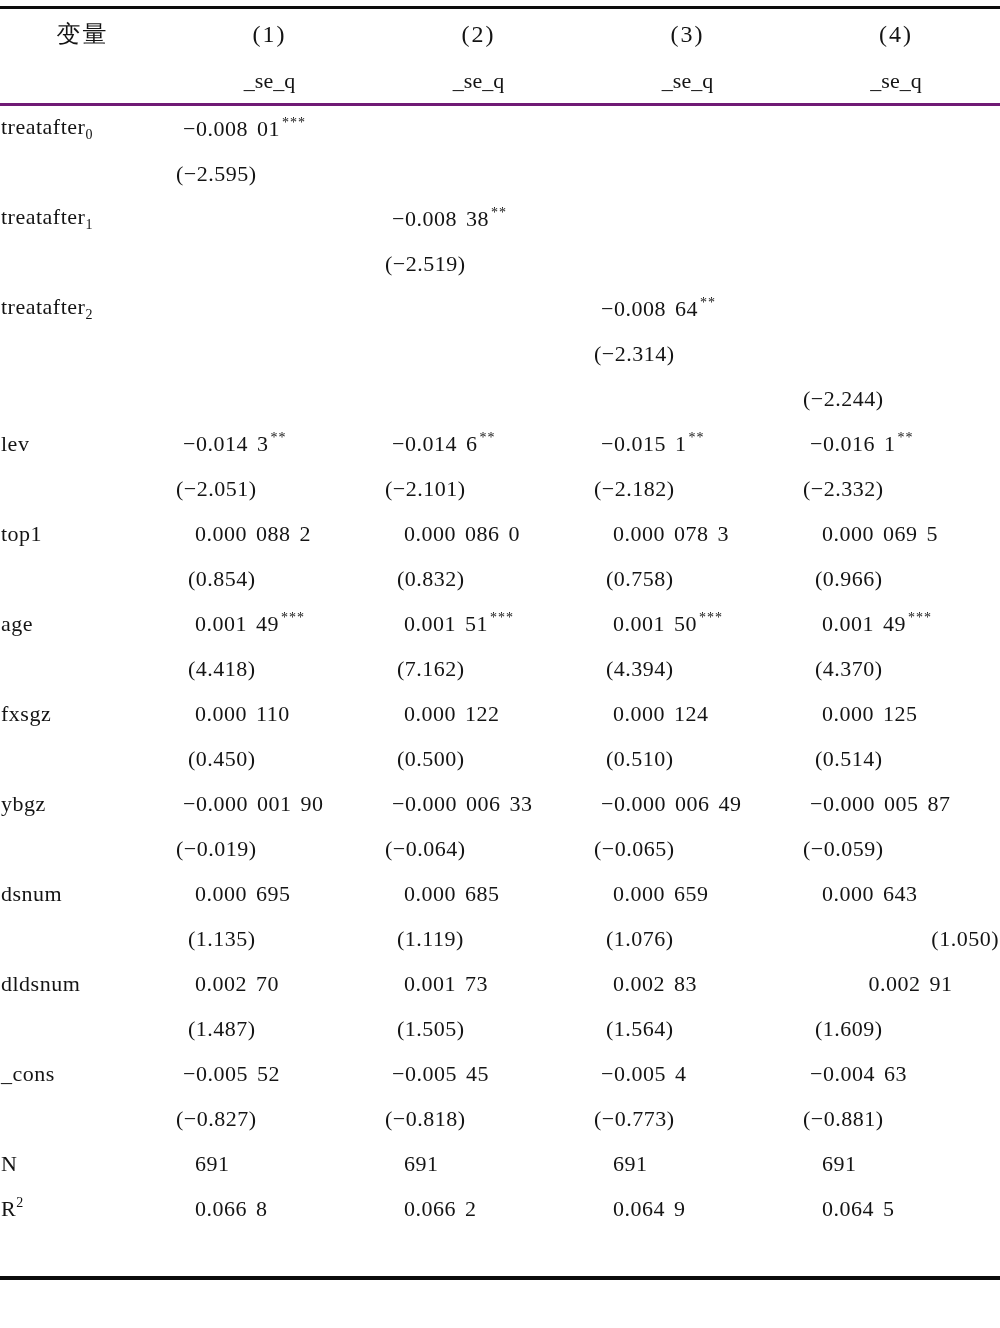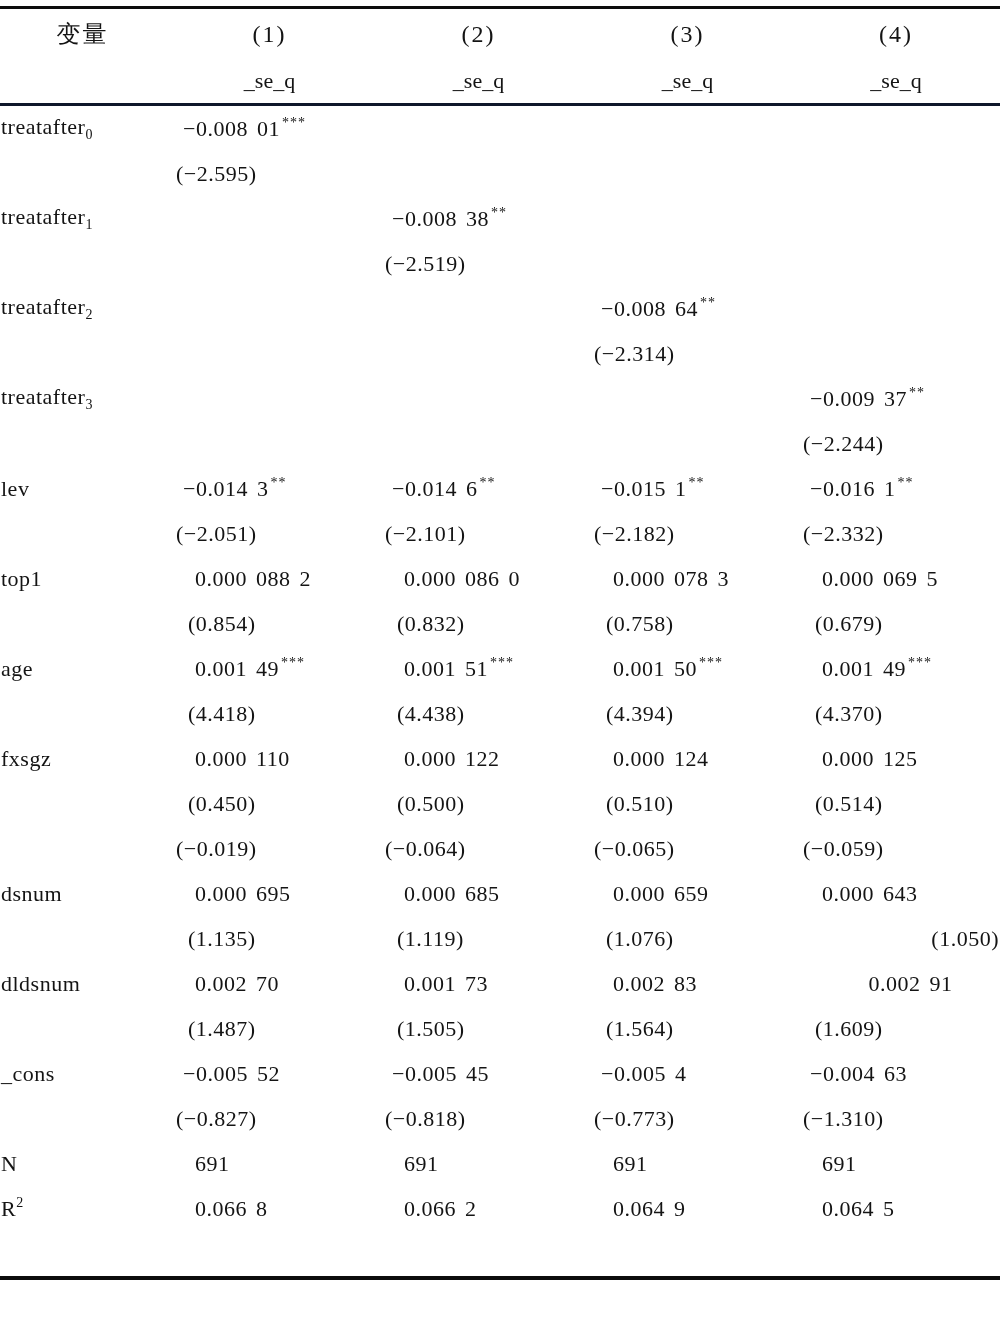--- a/index.html
+++ b/index.html
@@ -11,21 +11,21 @@
   table.reg{
     border-collapse:collapse;table-layout:fixed;width:1000px;
     border-top:3px solid #0c0c0c;
   }
   col.c0{width:165px;}
   col.c1,col.c2,col.c3{width:209px;}
   col.c4{width:208px;}
   thead th{font-weight:normal;vertical-align:middle;}
   thead tr.h1 th{height:48px;font-size:24px;letter-spacing:2px;}
   thead tr.h2 th{height:42px;font-size:22px;}
-  thead{border-bottom:3px solid #0f172a;}
+  thead{border-bottom:3px solid #701a75;}
   thead th{text-align:center;}
   tbody td{
     height:43px;font-size:22px;vertical-align:middle;
     white-space:nowrap;overflow:visible;letter-spacing:0.5px;word-spacing:3px;
   }
   td.lbl{text-align:left;letter-spacing:0.5px;}
   td.num{text-align:left;}
   sub.idx{font-size:14px;vertical-align:-5px;letter-spacing:0;}
   sup.star{font-size:14px;vertical-align:9px;letter-spacing:1px;margin-left:2px;}
   sup.pw{font-size:14px;vertical-align:9px;letter-spacing:0;}
@@ -97,27 +97,20 @@
           <td class="num"></td>
         </tr>
         <tr>
           <td class="lbl"></td>
           <td class="num"></td>
           <td class="num"></td>
           <td class="num" style="padding-left: 11px;"><span>(−2.314)</span></td>
           <td class="num"></td>
         </tr>
         <tr>
-          <td class="lbl"><span>treatafter</span><sub class="idx">3</sub></td>
-          <td class="num"></td>
-          <td class="num"></td>
-          <td class="num"></td>
-          <td class="num" style="padding-left: 18px;"><span>−0.009 37</span><sup class="star">**</sup></td>
-        </tr>
-        <tr>
           <td class="lbl"></td>
           <td class="num"></td>
           <td class="num"></td>
           <td class="num"></td>
           <td class="num" style="padding-left: 11px;"><span>(−2.244)</span></td>
         </tr>
         <tr>
           <td class="lbl"><span>lev</span></td>
           <td class="num" style="padding-left: 18px;"><span>−0.014 3</span><sup class="star">**</sup></td>
           <td class="num" style="padding-left: 18px;"><span>−0.014 6</span><sup class="star">**</sup></td>
@@ -136,51 +129,58 @@
           <td class="num" style="padding-left: 30px;"><span>0.000 088 2</span></td>
           <td class="num" style="padding-left: 30px;"><span>0.000 086 0</span></td>
           <td class="num" style="padding-left: 30px;"><span>0.000 078 3</span></td>
           <td class="num" style="padding-left: 30px;"><span>0.000 069 5</span></td>
         </tr>
         <tr>
           <td class="lbl"></td>
           <td class="num" style="padding-left: 23px;"><span>(0.854)</span></td>
           <td class="num" style="padding-left: 23px;"><span>(0.832)</span></td>
           <td class="num" style="padding-left: 23px;"><span>(0.758)</span></td>
-          <td class="num" style="padding-left: 23px;"><span>(0.679)</span></td>
+          <td class="num" style="padding-left: 23px;"><span>(0.966)</span></td>
         </tr>
         <tr>
           <td class="lbl"><span>age</span></td>
           <td class="num" style="padding-left: 30px;"><span>0.001 49</span><sup class="star">***</sup></td>
           <td class="num" style="padding-left: 30px;"><span>0.001 51</span><sup class="star">***</sup></td>
           <td class="num" style="padding-left: 30px;"><span>0.001 50</span><sup class="star">***</sup></td>
           <td class="num" style="padding-left: 30px;"><span>0.001 49</span><sup class="star">***</sup></td>
         </tr>
         <tr>
           <td class="lbl"></td>
           <td class="num" style="padding-left: 23px;"><span>(4.418)</span></td>
-          <td class="num" style="padding-left: 23px;"><span>(4.438)</span></td>
+          <td class="num" style="padding-left: 23px;"><span>(7.162)</span></td>
           <td class="num" style="padding-left: 23px;"><span>(4.394)</span></td>
           <td class="num" style="padding-left: 23px;"><span>(4.370)</span></td>
         </tr>
         <tr>
           <td class="lbl"><span>fxsgz</span></td>
           <td class="num" style="padding-left: 30px;"><span>0.000 110</span></td>
           <td class="num" style="padding-left: 30px;"><span>0.000 122</span></td>
           <td class="num" style="padding-left: 30px;"><span>0.000 124</span></td>
           <td class="num" style="padding-left: 30px;"><span>0.000 125</span></td>
         </tr>
         <tr>
           <td class="lbl"></td>
           <td class="num" style="padding-left: 23px;"><span>(0.450)</span></td>
           <td class="num" style="padding-left: 23px;"><span>(0.500)</span></td>
           <td class="num" style="padding-left: 23px;"><span>(0.510)</span></td>
           <td class="num" style="padding-left: 23px;"><span>(0.514)</span></td>
         </tr>
         <tr>
+          <td class="lbl"><span>ybgz</span></td>
+          <td class="num" style="padding-left: 18px;"><span>−0.000 001 90</span></td>
+          <td class="num" style="padding-left: 18px;"><span>−0.000 006 33</span></td>
+          <td class="num" style="padding-left: 18px;"><span>−0.000 006 49</span></td>
+          <td class="num" style="padding-left: 18px;"><span>−0.000 005 87</span></td>
+        </tr>
+        <tr>
           <td class="lbl"></td>
           <td class="num" style="padding-left: 11px;"><span>(−0.019)</span></td>
           <td class="num" style="padding-left: 11px;"><span>(−0.064)</span></td>
           <td class="num" style="padding-left: 11px;"><span>(−0.065)</span></td>
           <td class="num" style="padding-left: 11px;"><span>(−0.059)</span></td>
         </tr>
         <tr>
           <td class="lbl"><span>dsnum</span></td>
           <td class="num" style="padding-left: 30px;"><span>0.000 695</span></td>
           <td class="num" style="padding-left: 30px;"><span>0.000 685</span></td>
@@ -213,21 +213,21 @@
           <td class="num" style="padding-left: 18px;"><span>−0.005 52</span></td>
           <td class="num" style="padding-left: 18px;"><span>−0.005 45</span></td>
           <td class="num" style="padding-left: 18px;"><span>−0.005 4</span></td>
           <td class="num" style="padding-left: 18px;"><span>−0.004 63</span></td>
         </tr>
         <tr>
           <td class="lbl"></td>
           <td class="num" style="padding-left: 11px;"><span>(−0.827)</span></td>
           <td class="num" style="padding-left: 11px;"><span>(−0.818)</span></td>
           <td class="num" style="padding-left: 11px;"><span>(−0.773)</span></td>
-          <td class="num" style="padding-left: 11px;"><span>(−1.310)</span></td>
+          <td class="num" style="padding-left: 11px;"><span>(−0.881)</span></td>
         </tr>
         <tr>
           <td class="lbl"><span>N</span></td>
           <td class="num" style="padding-left: 30px;"><span>691</span></td>
           <td class="num" style="padding-left: 30px;"><span>691</span></td>
           <td class="num" style="padding-left: 30px;"><span>691</span></td>
           <td class="num" style="padding-left: 30px;"><span>691</span></td>
         </tr>
         <tr>
           <td class="lbl"><span>R</span><sup class="pw">2</sup></td>

